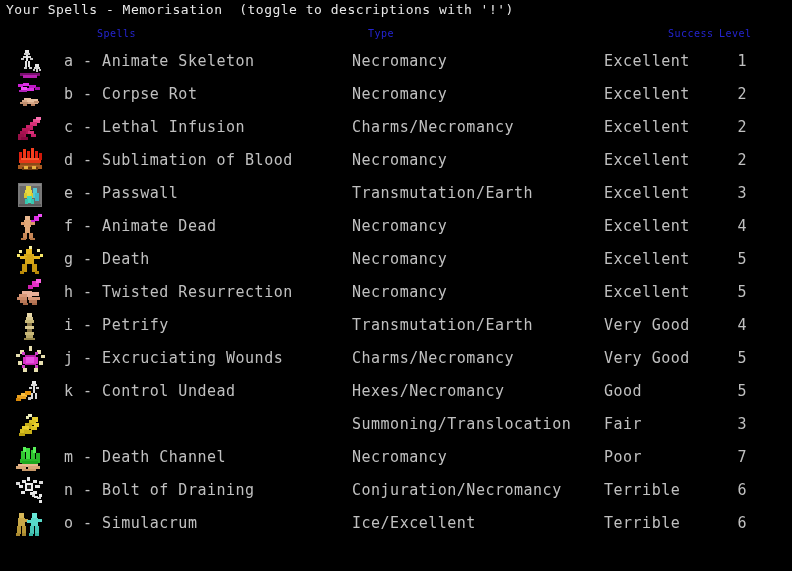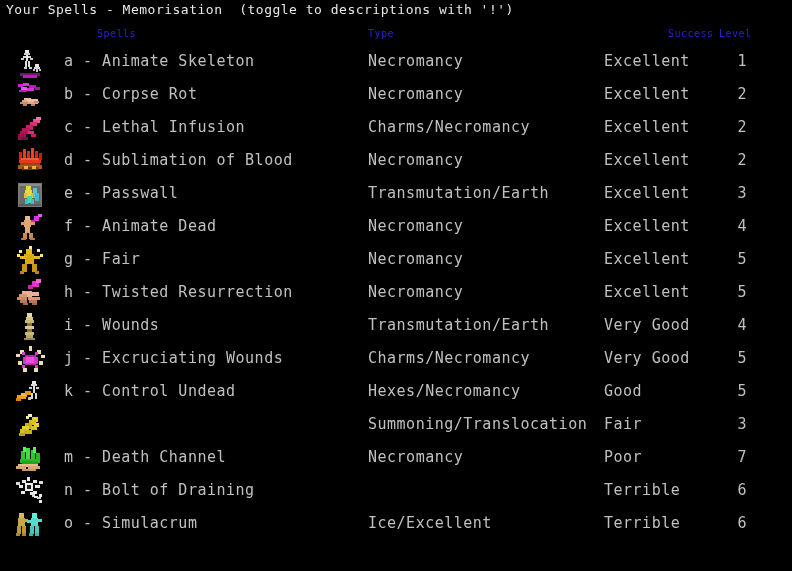--- a/index.html
+++ b/index.html
@@ -75,21 +75,21 @@
     position: absolute;
     top: 0;
     height: 33px;
     line-height: 30px;
     white-space: pre;
     color: #c0c0c0;
     letter-spacing: 0.5px;
     font-size: 15px;
   }
   .c-name    { left: 64px; }
-  .c-type    { left: 368px; }
+  .c-type    { left: 352px; }
   .c-success { left: 604px; }
   .c-level   { left: 731px; width: 16px; text-align: right; }
 
   
   .icon-cell {
     position: absolute;
     left: 14px;
     top: 1px;
     width: 32px;
     height: 32px;
@@ -264,21 +264,21 @@
             <rect x="11" y="12" width="9" height="7" fill="#d8a818"></rect>
             <rect x="8" y="19" width="5" height="8" fill="#c89810"></rect>
             <rect x="18" y="19" width="5" height="8" fill="#c89810"></rect>
             <rect x="6" y="26" width="4" height="3" fill="#b88808"></rect>
             <rect x="21" y="26" width="4" height="3" fill="#b88808"></rect>
             <rect x="5" y="5" width="3" height="3" fill="#f8f0a0"></rect>
             <rect x="23" y="4" width="3" height="3" fill="#f8f0a0"></rect>
             <rect x="15" y="1" width="3" height="3" fill="#f8f0a0"></rect>
           </svg>
         </div>
-        <span class="cell c-name">g - Fair</span>
+        <span class="cell c-name">g - Death</span>
         <span class="cell c-type">Necromancy</span>
         <span class="cell c-success">Excellent</span>
         <span class="cell c-level">5</span>
       </div>
       <div class="row">
         <div class="icon-cell">
           <svg width="32" height="32" viewBox="0 0 32 32" shape-rendering="crispEdges">
             <rect x="18" y="3" width="7" height="6" fill="#e830c8"></rect>
             <rect x="22" y="1" width="5" height="4" fill="#f860e0"></rect>
             <rect x="14" y="7" width="5" height="4" fill="#d020b0"></rect>
@@ -305,21 +305,21 @@
             <rect x="12" y="6" width="7" height="3" fill="#d8c890"></rect>
             <rect x="11" y="9" width="9" height="3" fill="#c8b878"></rect>
             <rect x="13" y="12" width="5" height="3" fill="#8a7848"></rect>
             <rect x="11" y="15" width="9" height="3" fill="#d8c890"></rect>
             <rect x="13" y="18" width="5" height="3" fill="#8a7848"></rect>
             <rect x="11" y="21" width="9" height="3" fill="#c8b878"></rect>
             <rect x="12" y="24" width="7" height="4" fill="#b8a868"></rect>
             <rect x="10" y="27" width="11" height="2" fill="#98884c"></rect>
           </svg>
         </div>
-        <span class="cell c-name">i - Wounds</span>
+        <span class="cell c-name">i - Petrify</span>
         <span class="cell c-type">Transmutation/Earth</span>
         <span class="cell c-success">Very Good</span>
         <span class="cell c-level">4</span>
       </div>
       <div class="row">
         <div class="icon-cell">
           <svg width="32" height="32" viewBox="0 0 32 32" shape-rendering="crispEdges">
             <rect x="11" y="11" width="11" height="10" fill="#b820a8"></rect>
             <rect x="9" y="13" width="15" height="7" fill="#d830c8"></rect>
             <rect x="12" y="13" width="8" height="6" fill="#e850e0"></rect>
@@ -424,20 +424,21 @@
             <rect x="25" y="5" width="4" height="3" fill="#d8d8d8"></rect>
             <rect x="16" y="16" width="3" height="3" fill="#e8e8e8"></rect>
             <rect x="18" y="18" width="3" height="3" fill="#d8d8d8"></rect>
             <rect x="20" y="20" width="4" height="2" fill="#e8e8e8"></rect>
             <rect x="23" y="21" width="4" height="2" fill="#d8d8d8"></rect>
             <rect x="25" y="18" width="3" height="3" fill="#e8e8e8"></rect>
             <rect x="25" y="24" width="3" height="3" fill="#e8e8e8"></rect>
           </svg>
         </div>
         <span class="cell c-name">n - Bolt of Draining</span>
+        <span class="cell c-type">Conjuration/Necromancy</span>
         <span class="cell c-success">Terrible</span>
         <span class="cell c-level">6</span>
       </div>
       <div class="row">
         <div class="icon-cell">
           <svg width="32" height="32" viewBox="0 0 32 32" shape-rendering="crispEdges">
             <rect x="5" y="4" width="5" height="5" fill="#d8b858"></rect>
             <rect x="4" y="9" width="7" height="8" fill="#c8a848"></rect>
             <rect x="3" y="17" width="4" height="8" fill="#b89838"></rect>
             <rect x="8" y="17" width="4" height="8" fill="#b89838"></rect>

